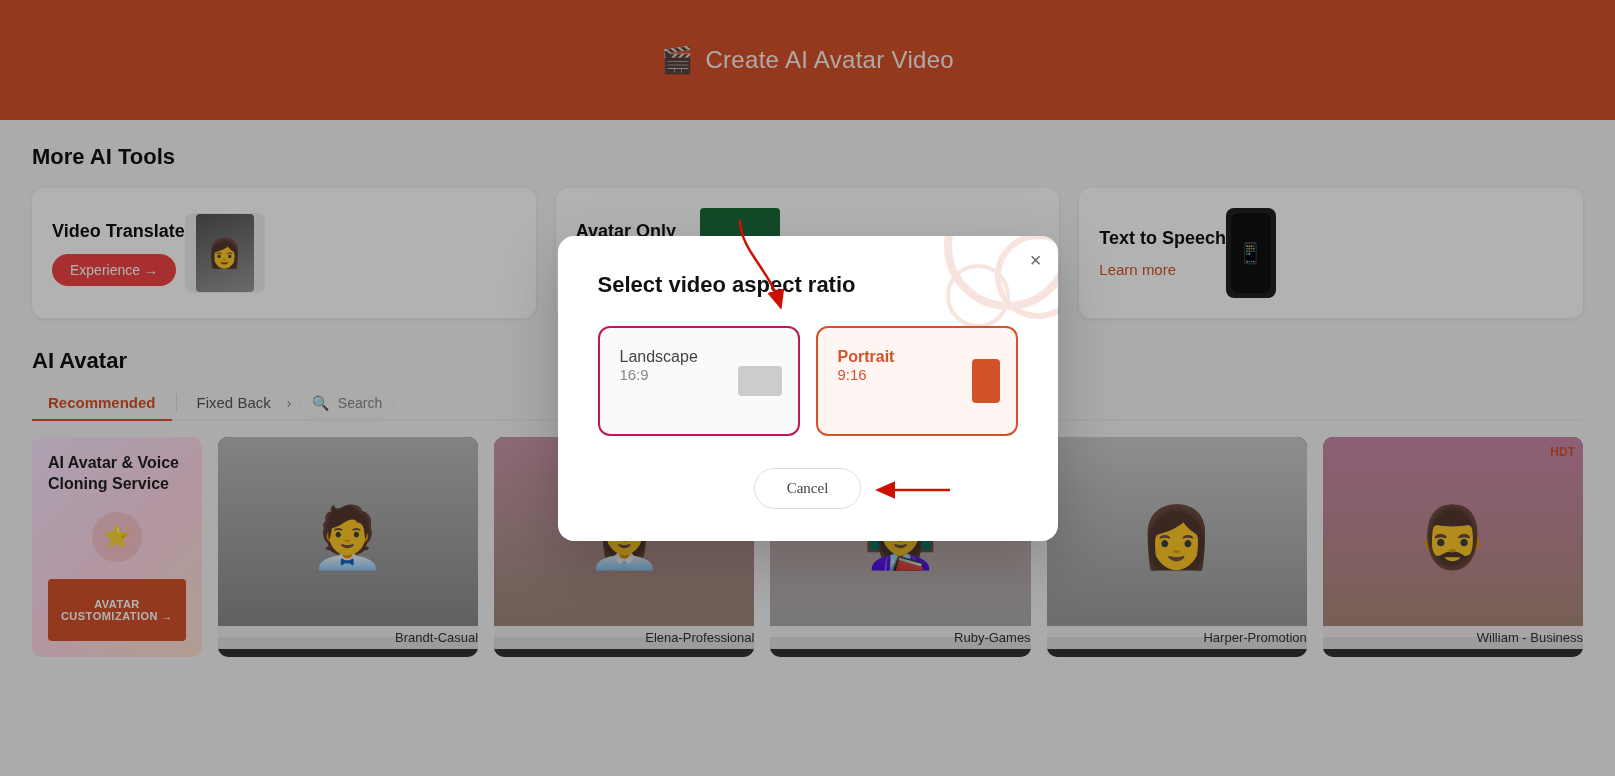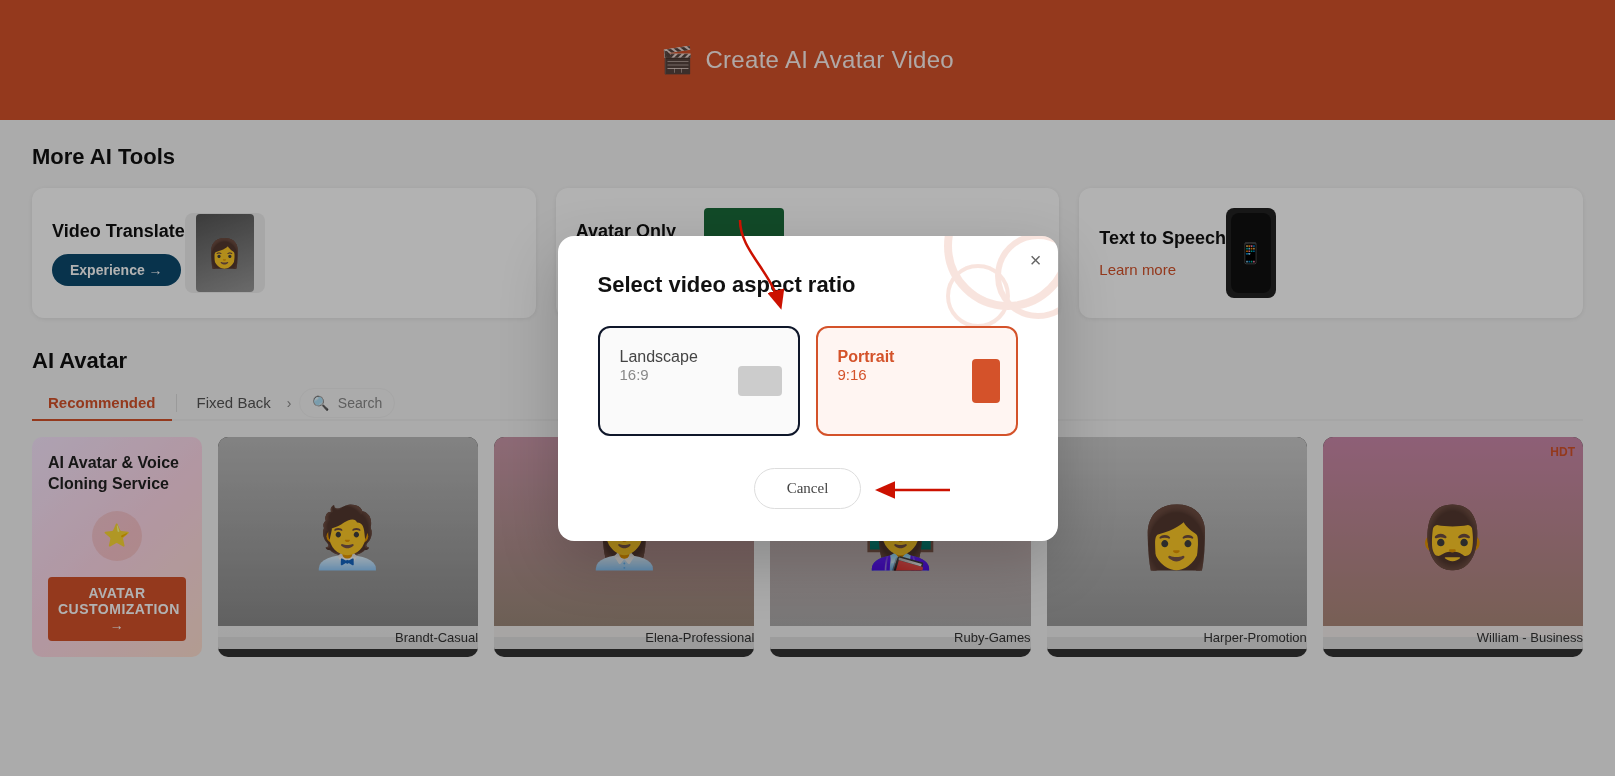--- a/index.html
+++ b/index.html
@@ -72,27 +72,27 @@
       gap: 12px;
     }
 
     .tool-card-title {
       font-size: 18px;
       font-weight: 700;
       color: #111;
     }
 
     .experience-btn {
-      background: #0c4a6e;
+      background: #ef4444;
       color: white;
       border: none;
       border-radius: 20px;
       padding: 8px 18px;
       font-size: 14px;
-      font-weight: 700;
+      font-weight: 400;
       cursor: pointer;
       display: flex;
       align-items: center;
       gap: 6px;
       width: fit-content;
     }
 
     .learn-more-link {
       color: #d4522a;
       font-size: 15px;
@@ -280,21 +280,21 @@
     }
 
     .ratio-options {
       display: flex;
       gap: 16px;
       margin-bottom: 32px;
     }
 
     .ratio-card {
       flex: 1;
-      border: 2px solid #0f172a;
+      border: 2px solid #be185d;
       border-radius: 12px;
       padding: 20px;
       display: flex;
       flex-direction: column;
       align-items: flex-start;
       justify-content: space-between;
       cursor: pointer;
       background: #fafafa;
       min-height: 110px;
       position: relative;
@@ -421,22 +421,22 @@
       font-weight: 700;
       color: #222;
       line-height: 1.3;
     }
 
     .av-cta-btn {
       background: #d4522a;
       color: white;
       border: none;
       border-radius: 4px;
-      padding: 8px 10px;
-      font-size: 14px;
+      padding: 19px 10px;
+      font-size: 11px;
       font-weight: 700;
       cursor: pointer;
       letter-spacing: 0.5px;
       width: 100%;
       margin-top: 0;
     }
   </style>
 </head>
 <body>
 

